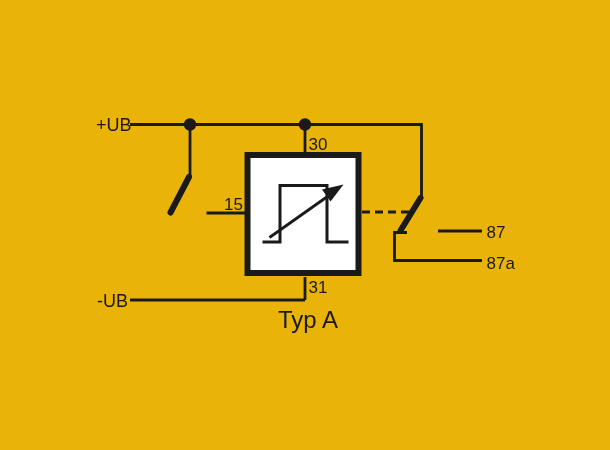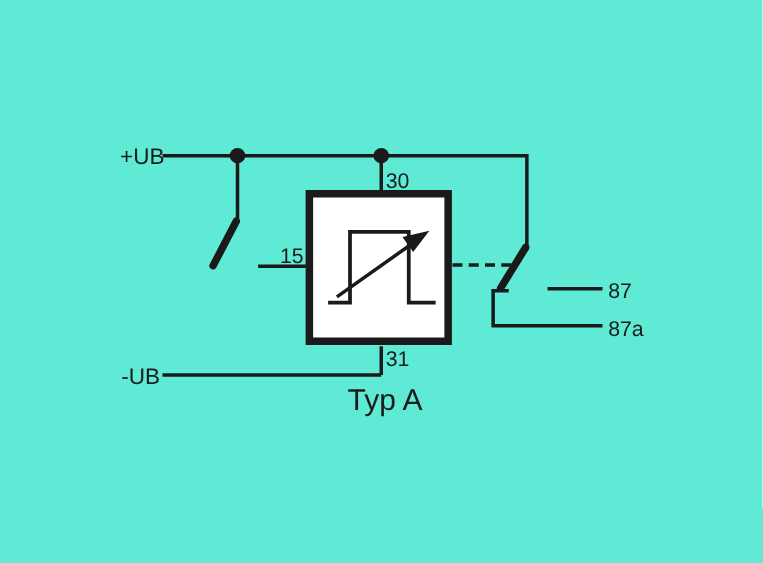--- a/index.html
+++ b/index.html
@@ -8,21 +8,21 @@
     background: #ffffff;
     width: 610px;
     height: 450px;
     overflow: hidden;
     font-family: "Liberation Sans", sans-serif;
   }
   .stage {
     position: relative;
     width: 610px;
     height: 450px;
-    background: #5eead4;
+    background: #eab308;
   }
   svg { display: block; }
   .lbl {
     fill: #1a1a1a;
     font-family: "Liberation Sans", sans-serif;
   }
   .lbl-supply   { font-size: 18px; }
   .lbl-terminal { font-size: 17px; }
   .lbl-title    { font-size: 24px; }
   .wire   { stroke: #1a1a1a; stroke-width: 2.8; fill: none; }

